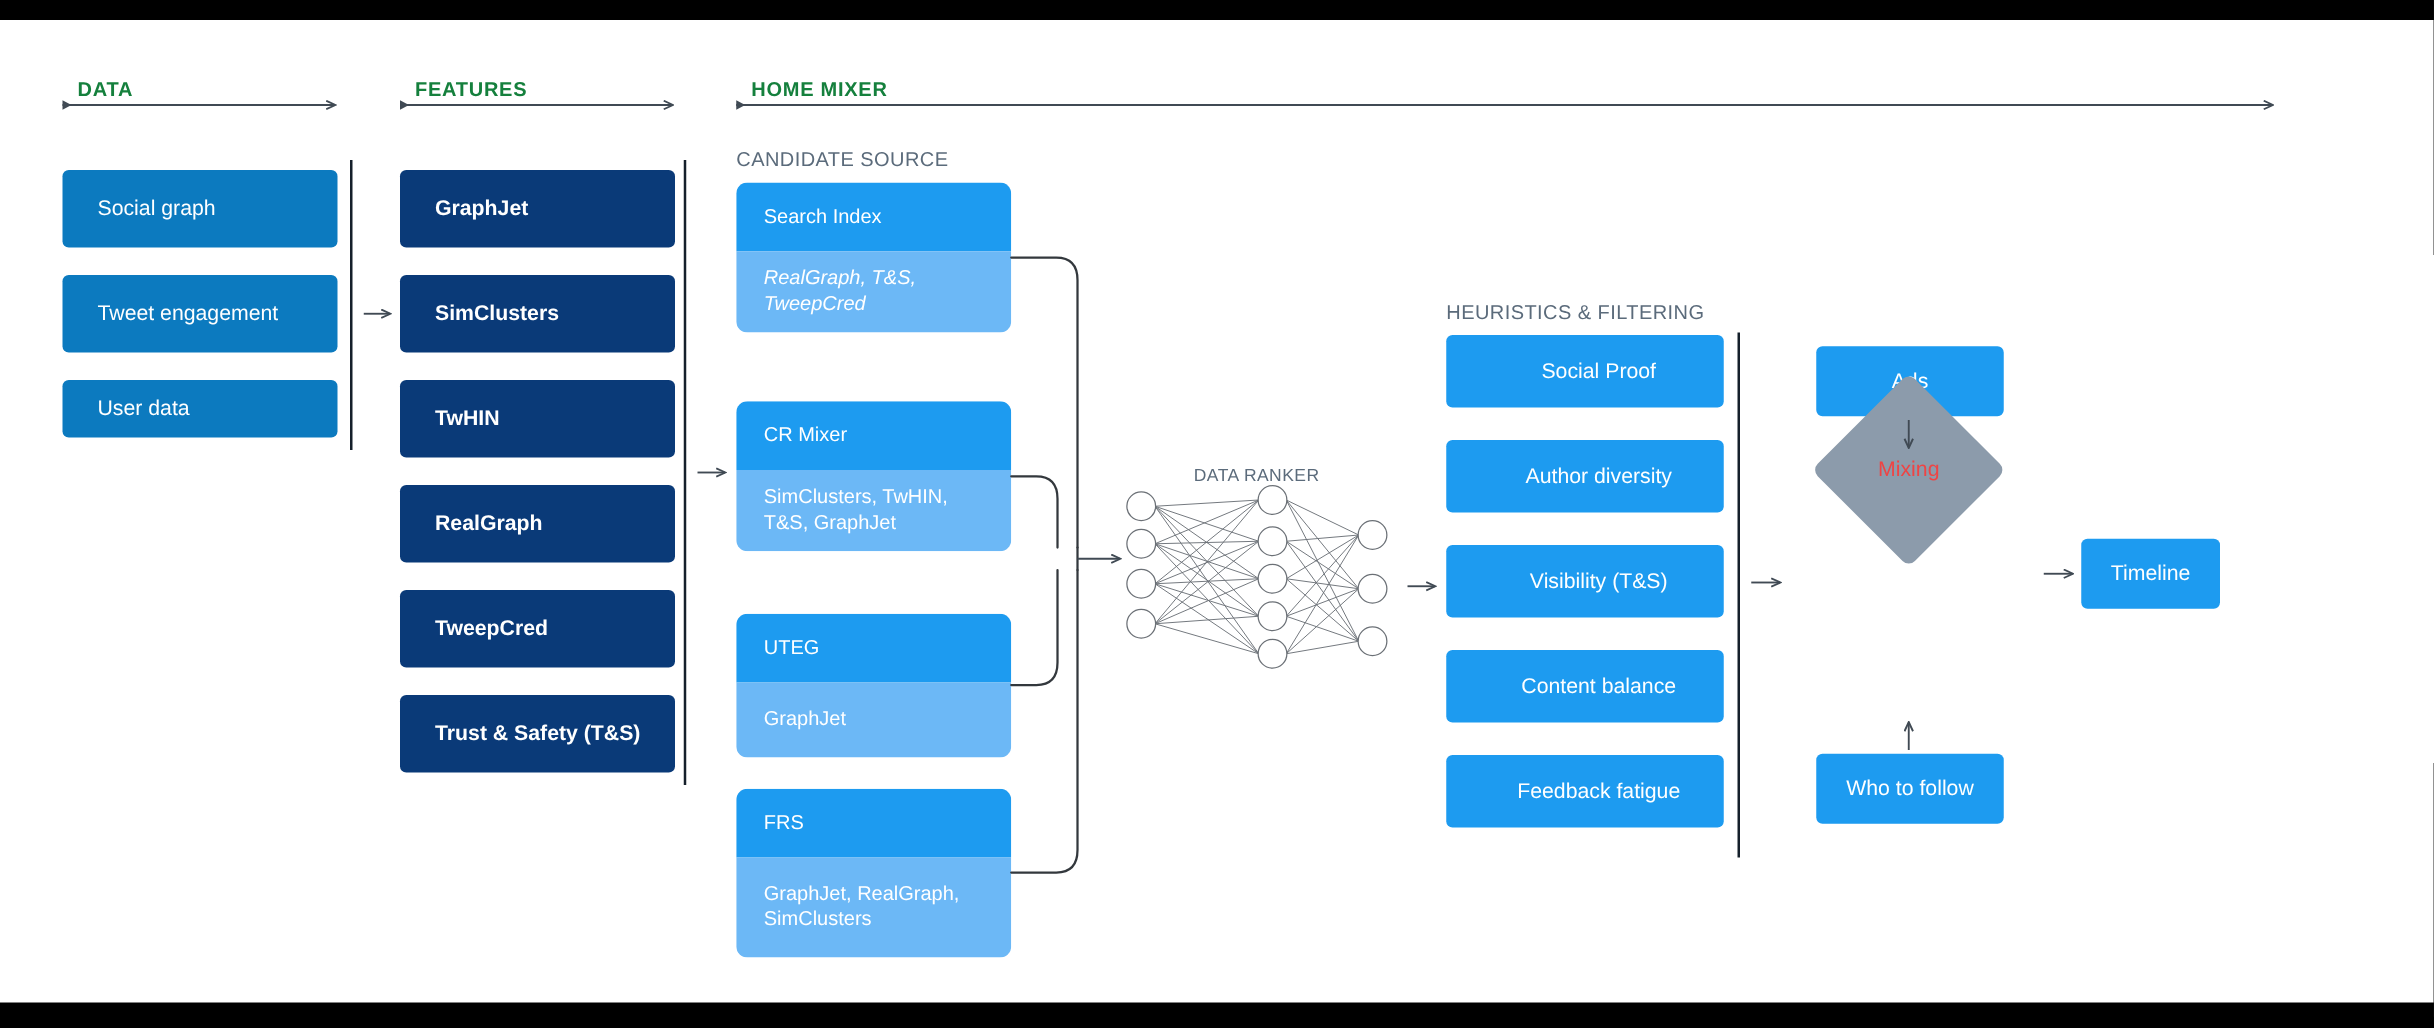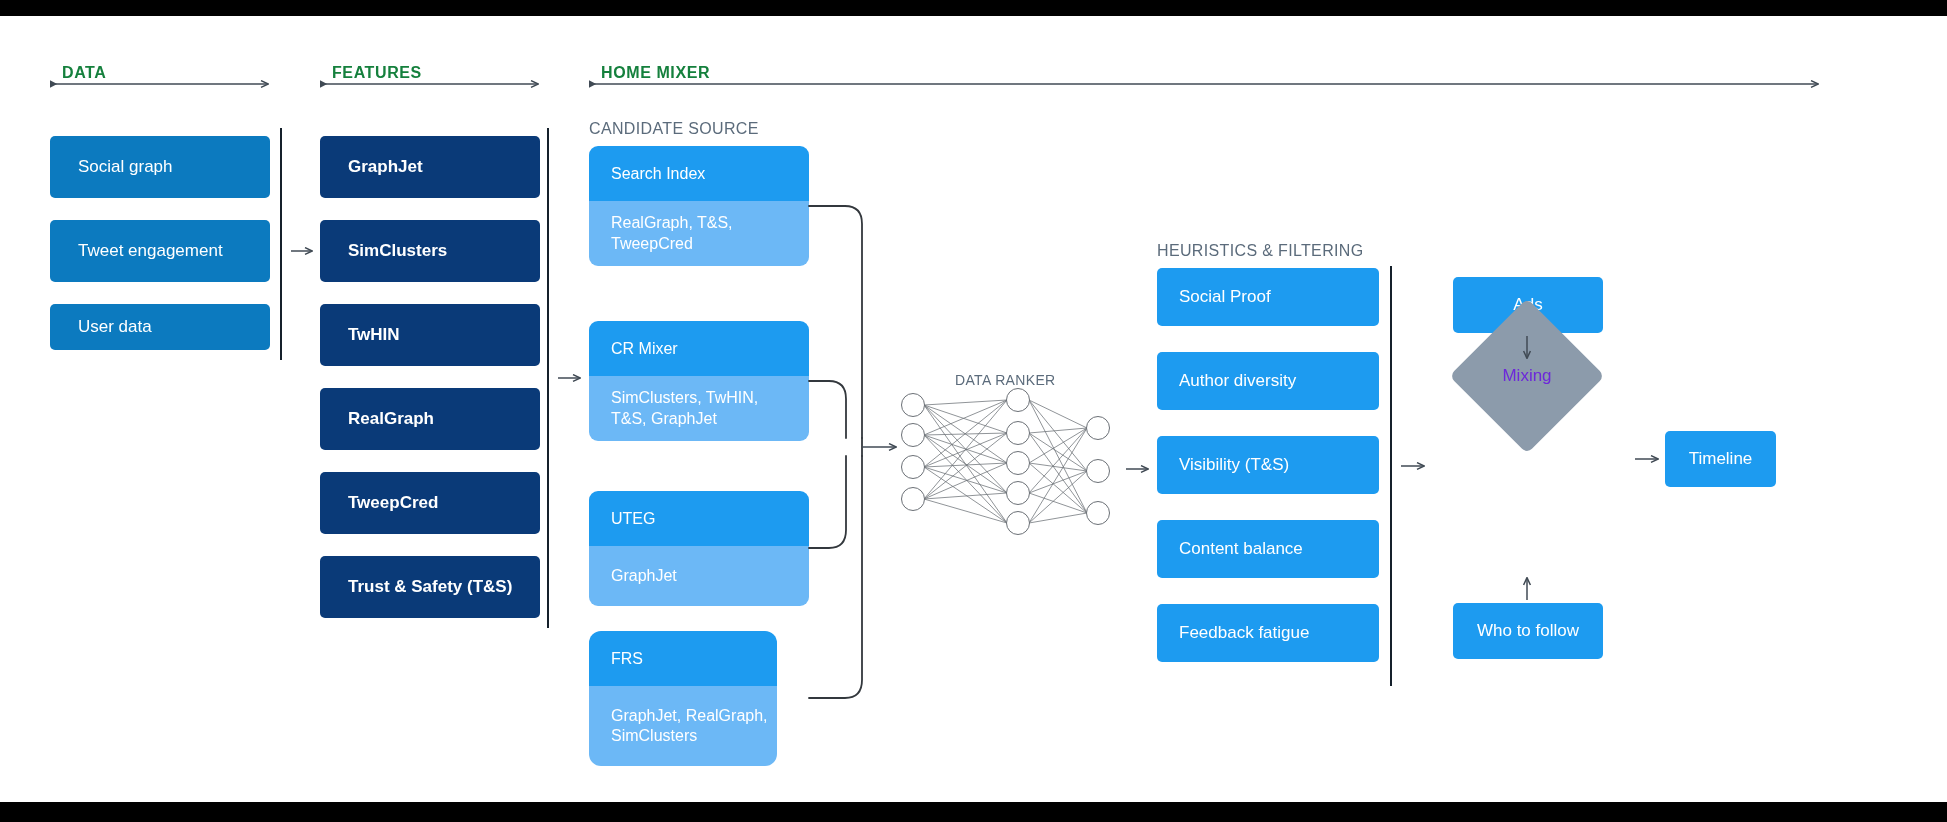--- a/index.html
+++ b/index.html
@@ -57,21 +57,21 @@
     color: #ffffff;
     font-size: 17px;
     line-height: 1.3;
   }
   .box.pad-lg { padding-left: 28px; }
   .box.pad-md { padding-left: 22px; }
   .box.center { justify-content: center; padding-left: 0; }
 
   .c-data      { background: #0c7abf; }
   .c-feature   { background: #0a3a78; font-weight: bold; }
-  .c-bright    { background: #1d9bf0; }
+  .c-bright    { background: #1d9bf0; justify-content: center; }
 
   
   .cs-card {
     position: absolute;
     border-radius: 9px;
     overflow: hidden;
     display: flex;
     flex-direction: column;
   }
   .cs-head {
@@ -101,21 +101,21 @@
     background: #8c9bab;
     transform: rotate(45deg);
     border-radius: 7px;
   }
   .diamond-label {
     position: absolute;
     inset: 0;
     display: flex;
     align-items: center;
     justify-content: center;
-    color: #6d28d9;
+    color: #ef4444;
     font-size: 17px;
   }
 
   
   .nn-label {
     position: absolute;
     font-size: 14px;
     letter-spacing: 0.35px;
     color: #5b6b7b;
     white-space: nowrap;
@@ -171,36 +171,36 @@
     </div>
     <div class="box c-feature pad-lg" style="left:320px; top:456px; width:220px; height:62px;">
       <span>TweepCred</span>
     </div>
     <div class="box c-feature pad-lg" style="left:320px; top:540px; width:220px; height:62px;">
       <span>Trust &amp; Safety (T&amp;S)</span>
     </div>
 
     <div class="cs-card" style="left:589px; top:130px; width:220px; height:120px;">
       <div class="cs-head" style="height:55px;">Search Index</div>
-      <div class="cs-body" style="white-space:pre-line;">RealGraph, T&amp;S,
+      <div class="cs-body" style="white-space:pre-line;font-style:italic;">RealGraph, T&amp;S,
 TweepCred</div>
     </div>
 
     <div class="cs-card" style="left:589px; top:305px; width:220px; height:120px;">
       <div class="cs-head" style="height:55px;">CR Mixer</div>
       <div class="cs-body" style="white-space:pre-line;">SimClusters, TwHIN,
 T&amp;S, GraphJet</div>
     </div>
 
     <div class="cs-card" style="left:589px; top:475px; width:220px; height:115px;">
       <div class="cs-head" style="height:55px;">UTEG</div>
       <div class="cs-body" style="white-space:pre-line;">GraphJet</div>
     </div>
 
-    <div class="cs-card" style="left:589px; top:615px; width:188px; height:135px;border-radius:12px;">
+    <div class="cs-card" style="left:589px; top:615px; width:220px; height:135px;">
       <div class="cs-head" style="height:55px;">FRS</div>
       <div class="cs-body" style="white-space:pre-line;">GraphJet, RealGraph,
 SimClusters</div>
     </div>
 
     <div class="box c-bright pad-md" style="left:1157px; top:252px; width:222px; height:58px;">
       <span>Social Proof</span>
     </div>
     <div class="box c-bright pad-md" style="left:1157px; top:336px; width:222px; height:58px;">
       <span>Author diversity</span>

